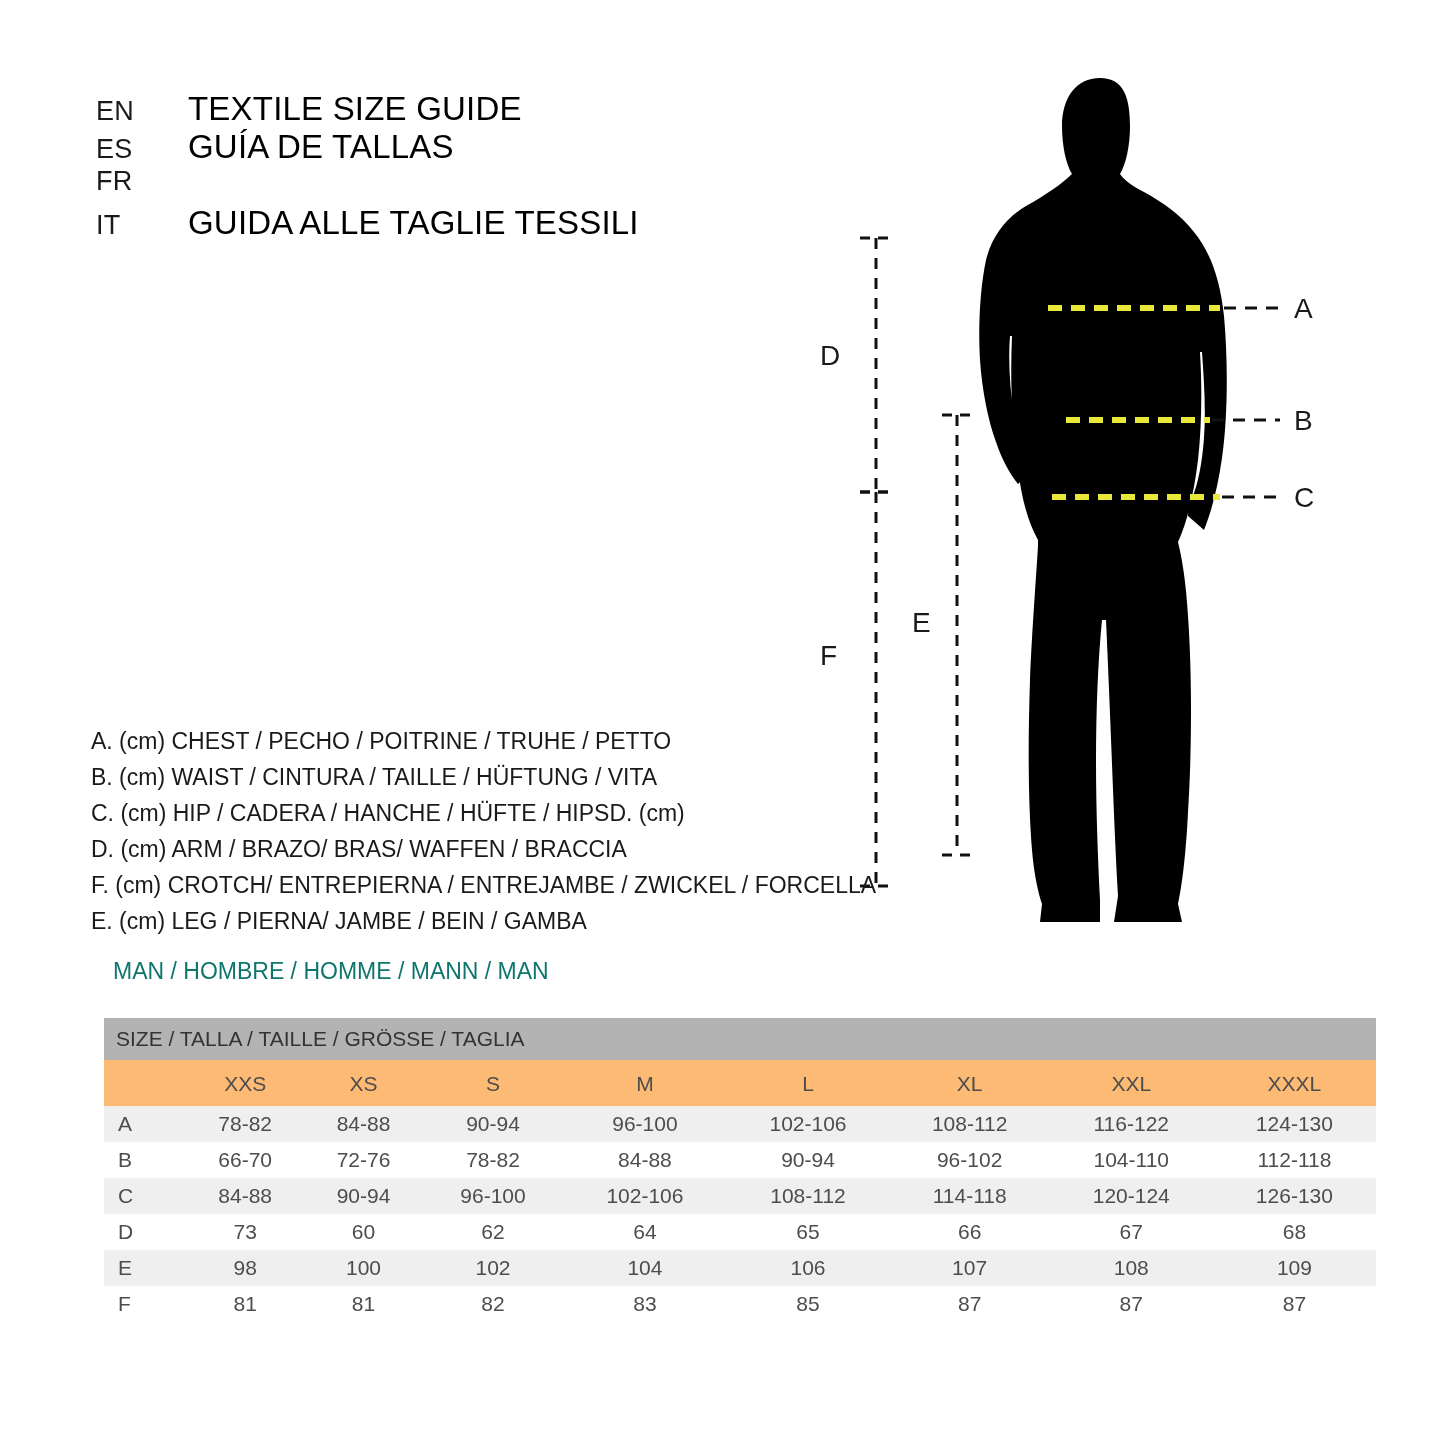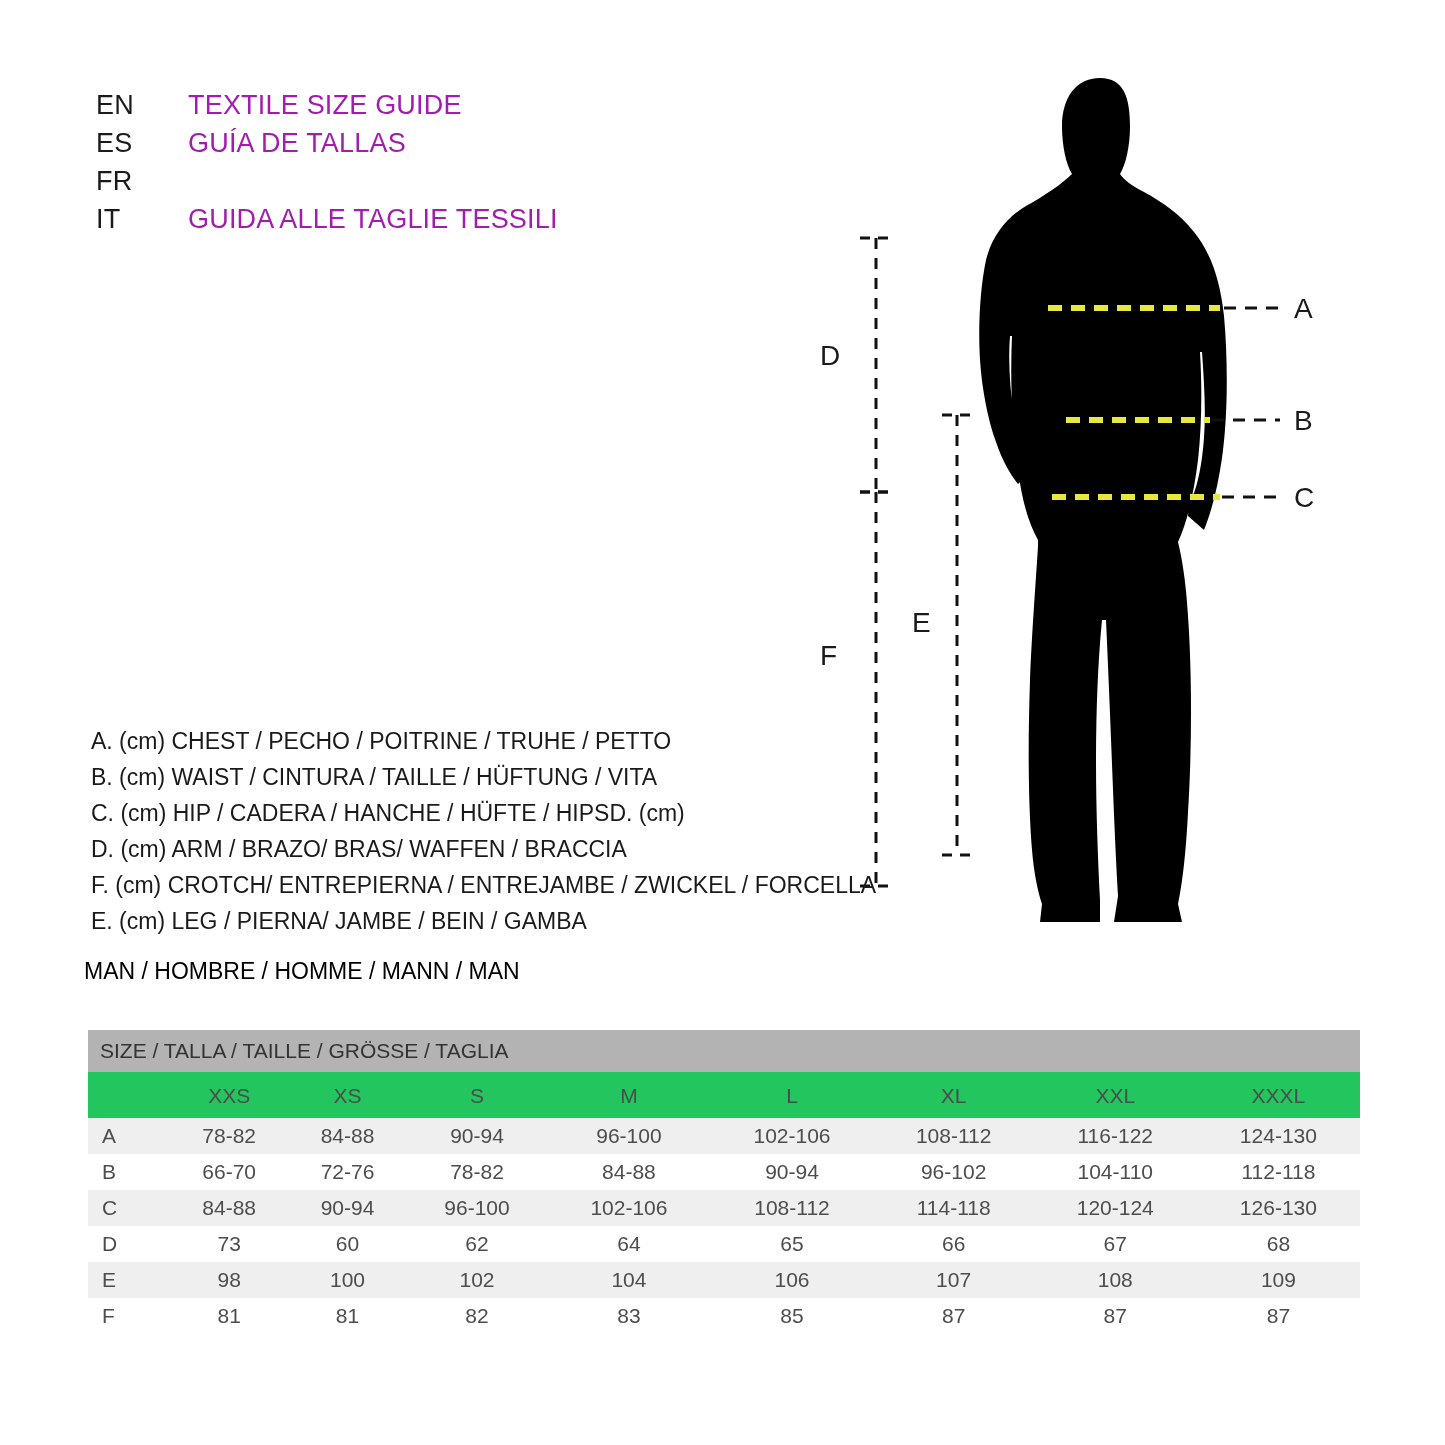--- a/index.html
+++ b/index.html
@@ -28,69 +28,68 @@
     align-items: baseline;
     height: 38px;
   }
   .title-lang {
     width: 92px;
     font-size: 27px;
     letter-spacing: 0.2px;
     color: #1a1a1a;
   }
   .title-text {
-    font-size: 27px;
+    font-size: 33px;
     letter-spacing: 0.2px;
-    color: #a21caf;
+    color: #000000;
   }
 
   
   #legend-block {
     position: absolute;
     left: 91px;
     top: 723px;
     width: 820px;
   }
   .legend-line {
     font-size: 23px;
     line-height: 36px;
     color: #1a1a1a;
     white-space: nowrap;
   }
   #gender-line {
     position: absolute;
-    left: 84px;
+    left: 113px;
     top: 958px;
     font-size: 23px;
-    color: #000000;
+    color: #0f766e;
   }
 
   
   #figure-area {
     position: absolute;
     left: 800px;
     top: 60px;
     width: 600px;
     height: 900px;
   }
   #figure-svg {
     position: absolute;
     left: 0;
     top: 0;
   }
 
   
   #size-table {
     position: absolute;
-    left: 88px;
+    left: 104px;
     top: 1018px;
     width: 1272px;
     border-collapse: collapse;
     font-size: 21px;
-    margin-top: 12px;
   }
   #size-table .header-band td {
     background: #b3b3b3;
     color: #333333;
     font-size: 21px;
     padding: 9px 0 9px 12px;
     text-align: left;
   }
   #size-table td {
     padding: 6px 4px;
@@ -103,21 +102,21 @@
     padding-left: 14px;
     color: #4d4d4d;
   }
   #size-table tr.shade td {
     background: #efefef;
   }
   #size-table tr.plain td {
     background: #ffffff;
   }
   #size-table tr.sizes td {
-    background: #22c55e;
+    background: #fdba74;
     color: #4d4d4d;
     padding-top: 12px;
     padding-bottom: 10px;
   }
 </style>
 </head>
 <body>
 
 <div id="title-block">
   <div class="title-row">

